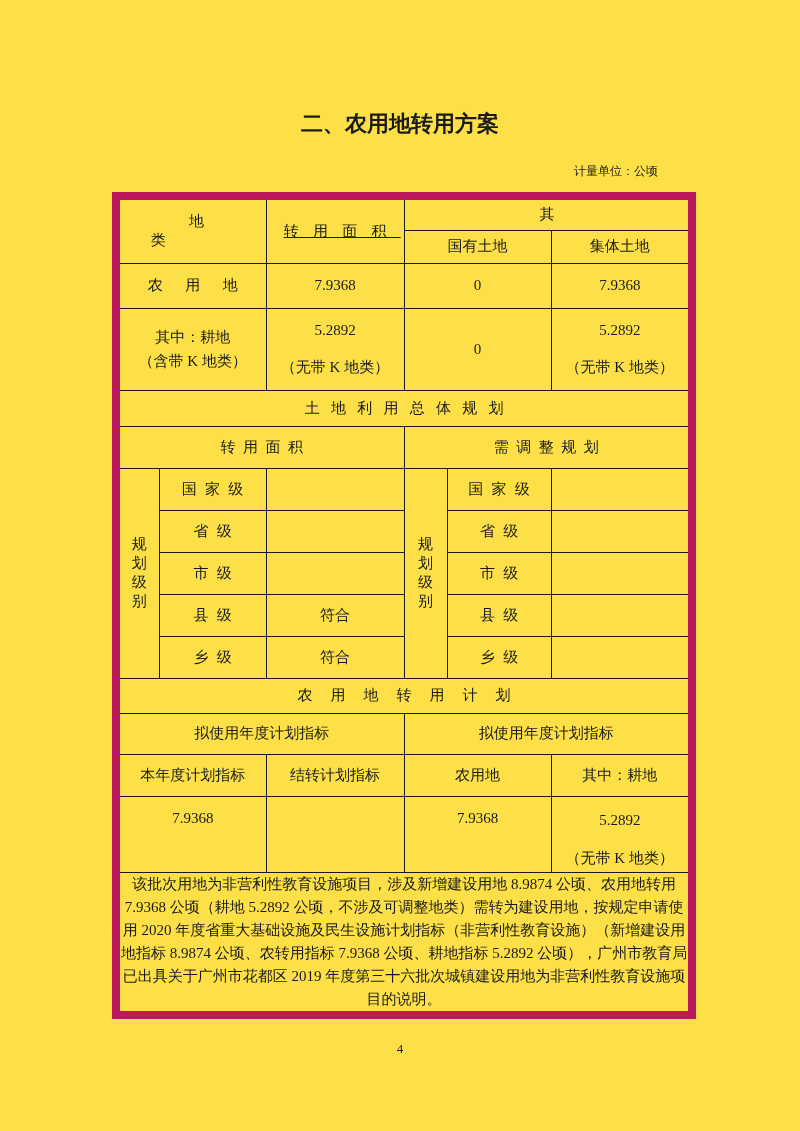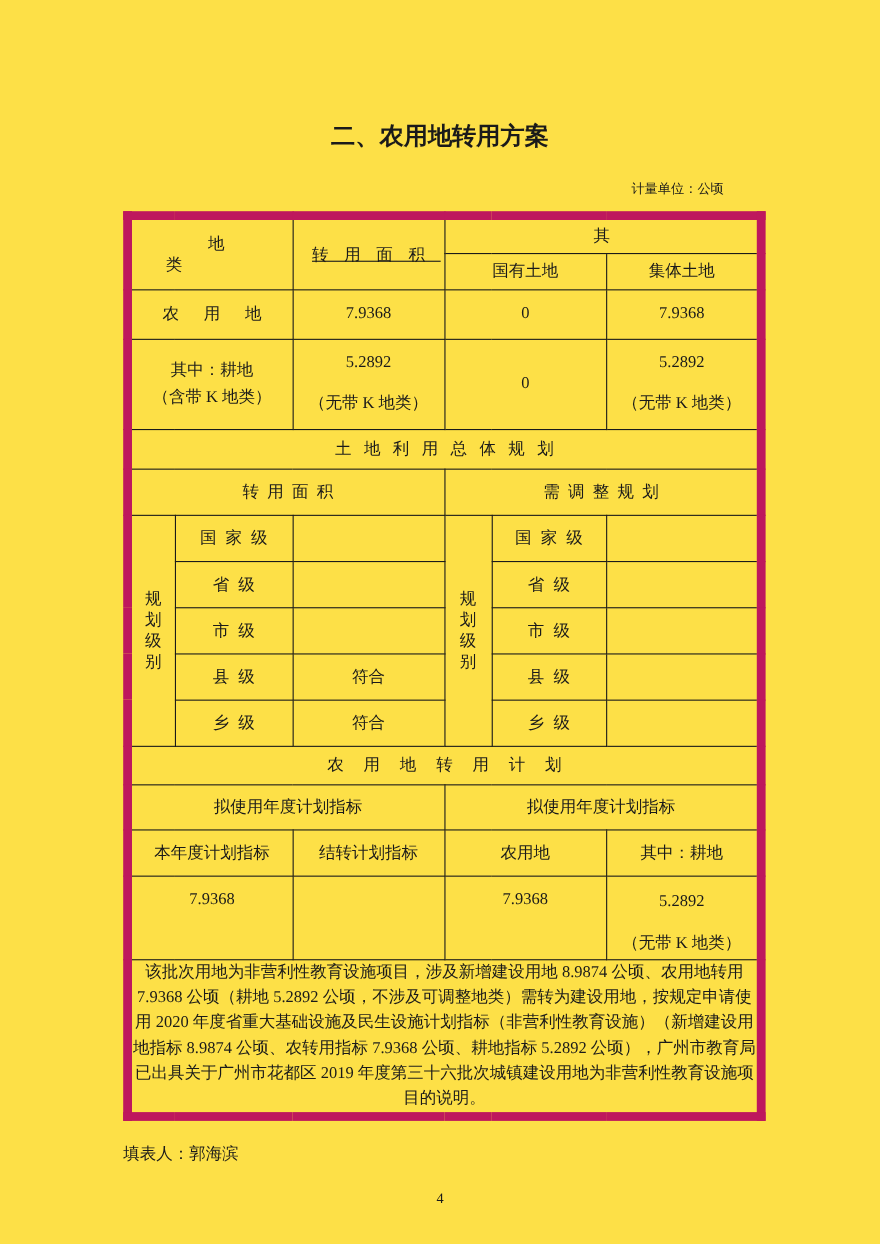--- a/index.html
+++ b/index.html
@@ -196,17 +196,16 @@
         </div>
       </td>
     </tr>
 
     <tr>
       <td colspan="6" class="note-cell">该批次用地为非营利性教育设施项目，涉及新增建设用地 8.9874 公顷、农用地转用 7.9368 公顷（耕地 5.2892 公顷，不涉及可调整地类）需转为建设用地，按规定申请使用 2020 年度省重大基础设施及民生设施计划指标（非营利性教育设施）（新增建设用地指标 8.9874 公顷、农转用指标 7.9368 公顷、耕地指标 5.2892 公顷），广州市教育局已出具关于广州市花都区 2019 年度第三十六批次城镇建设用地为非营利性教育设施项目的说明。</td>
     </tr>
   </tbody>
     </table>
 
-  <div class="preparer">填表人：郭海滨</div>
 
   <div class="pagenum">4</div>
 
 </div>
 
 </body></html>

